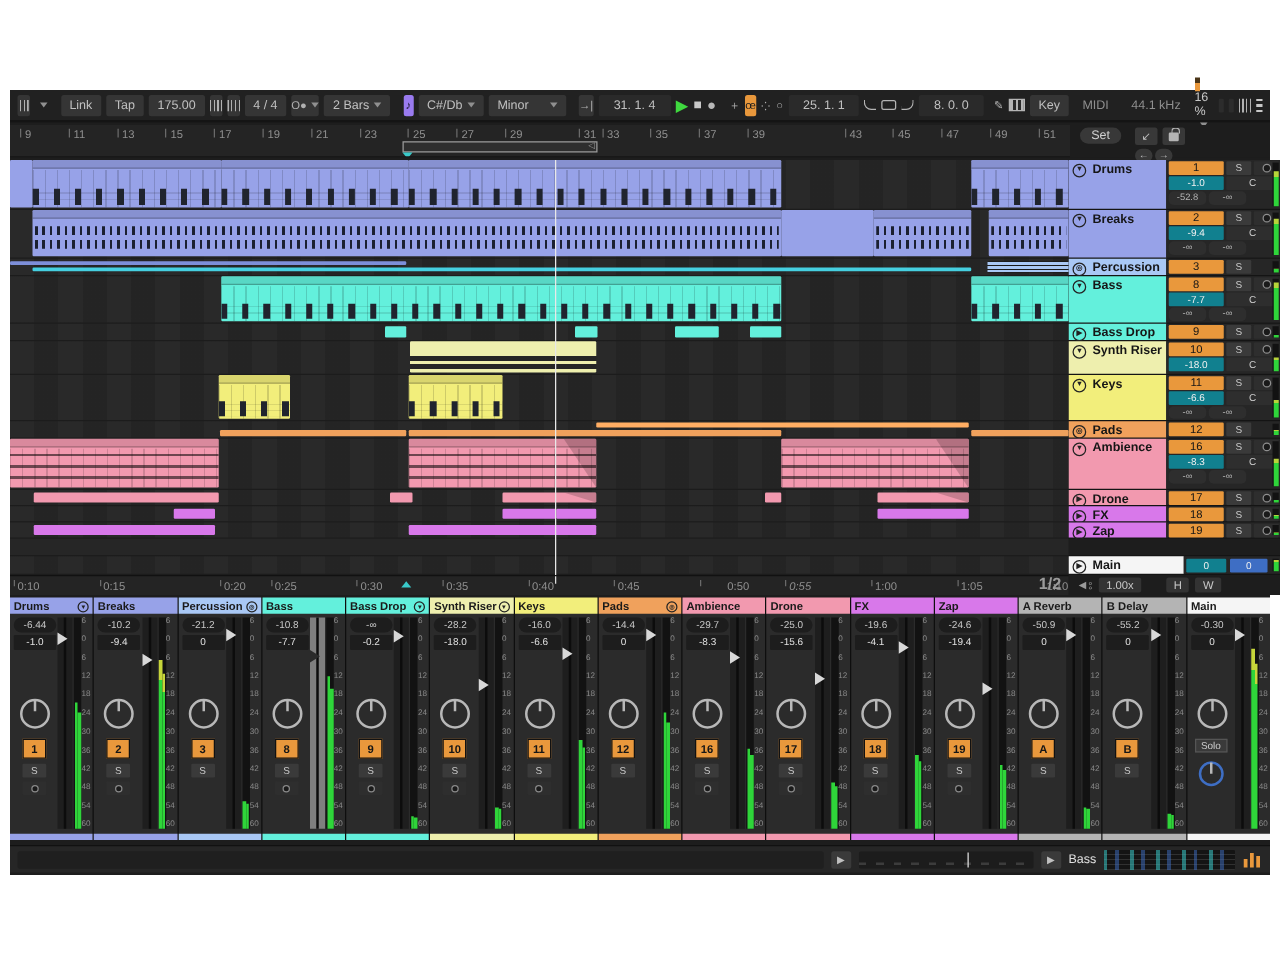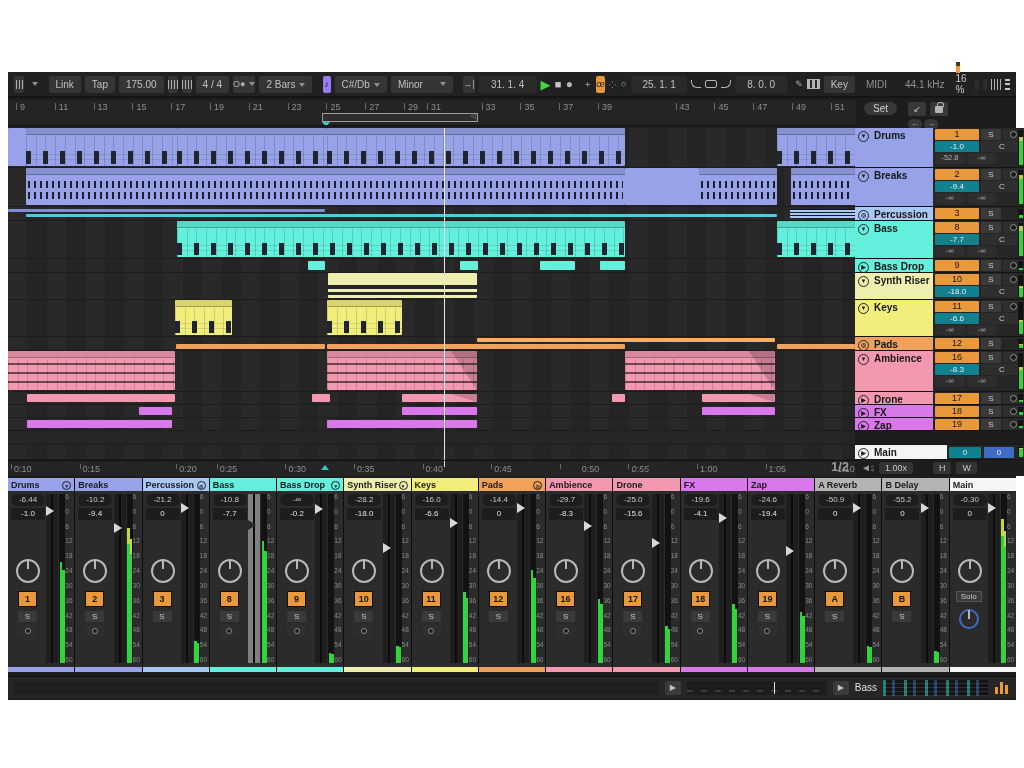--- a/index.html
+++ b/index.html
@@ -207,21 +207,21 @@
         <span class="bar-num" style="left: 50.8px;">11</span>
         <span class="bar-num" style="left: 89.6px;">13</span>
         <span class="bar-num" style="left: 128.4px;">15</span>
         <span class="bar-num" style="left: 167.2px;">17</span>
         <span class="bar-num" style="left: 206px;">19</span>
         <span class="bar-num" style="left: 244.8px;">21</span>
         <span class="bar-num" style="left: 283.6px;">23</span>
         <span class="bar-num" style="left: 322.4px;">25</span>
         <span class="bar-num" style="left: 361.2px;">27</span>
         <span class="bar-num" style="left: 400px;">29</span>
-        <span class="bar-num" style="left: 423px;">31</span>
+        <span class="bar-num" style="left: 459px;">31</span>
         <span class="bar-num" style="left: 477.6px;">33</span>
         <span class="bar-num" style="left: 516.4px;">35</span>
         <span class="bar-num" style="left: 555.2px;">37</span>
         <span class="bar-num" style="left: 594px;">39</span>
         <span class="bar-num" style="left: 632.8px; margin-top: 44px;">41</span>
         <span class="bar-num" style="left: 671.6px;">43</span>
         <span class="bar-num" style="left: 710.4px;">45</span>
         <span class="bar-num" style="left: 749.2px;">47</span>
         <span class="bar-num" style="left: 788px;">49</span>
         <span class="bar-num" style="left: 826.8px;">51</span>

